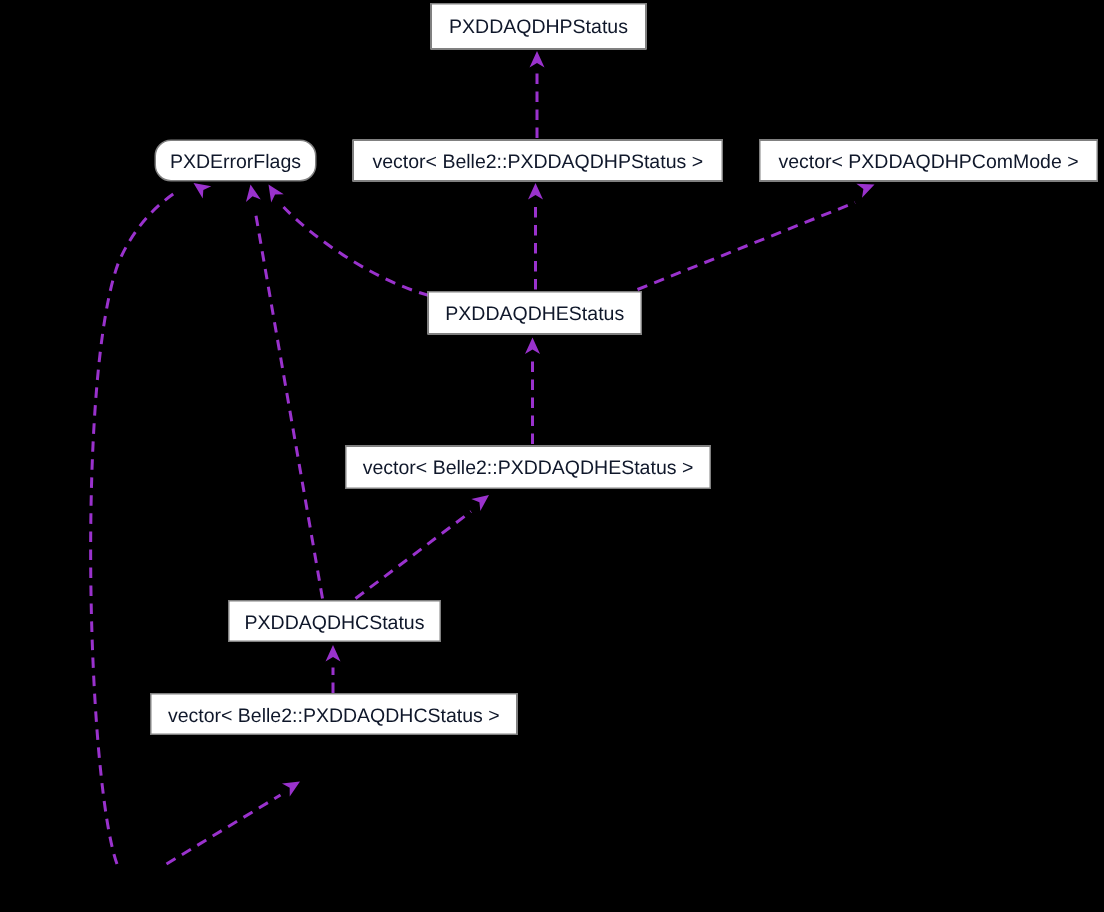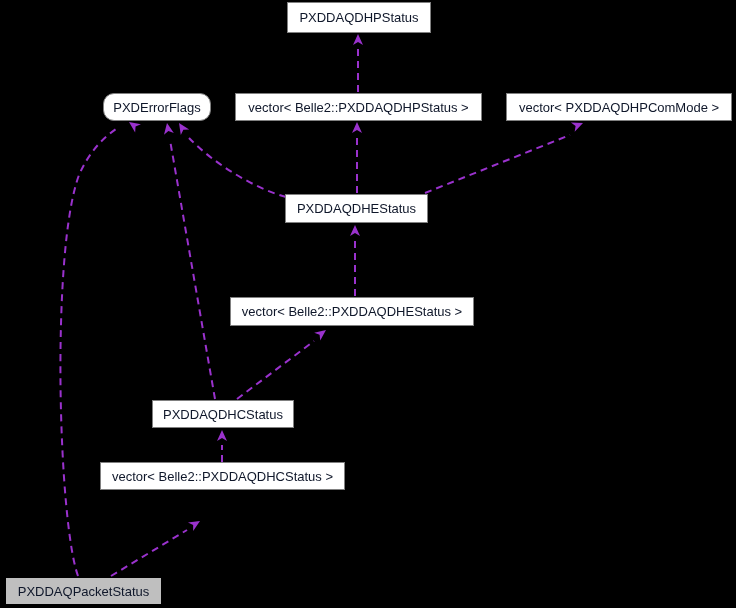--- a/index.html
+++ b/index.html
@@ -112,16 +112,13 @@
     </div>
     <div class="node" style="left: 230px; top: 297px; width: 244px; height: 29px; background: rgb(255, 255, 255); border-color: rgb(128, 128, 128);">
       <span class="node-label">vector&lt; Belle2::PXDDAQDHEStatus &gt;</span>
     </div>
     <div class="node" style="left: 152px; top: 400px; width: 142px; height: 28px; background: rgb(255, 255, 255); border-color: rgb(128, 128, 128);">
       <span class="node-label">PXDDAQDHCStatus</span>
     </div>
     <div class="node" style="left: 100px; top: 462px; width: 245px; height: 28px; background: rgb(255, 255, 255); border-color: rgb(128, 128, 128);">
       <span class="node-label">vector&lt; Belle2::PXDDAQDHCStatus &gt;</span>
     </div>
-    <div class="node highlight" style="left: 5px; top: 577px; width: 157px; height: 28px; background: rgb(191, 191, 191); border-color: rgb(0, 0, 0);">
-      <span class="node-label">PXDDAQPacketStatus</span>
-    </div>
   </div>
 
 </body></html>

